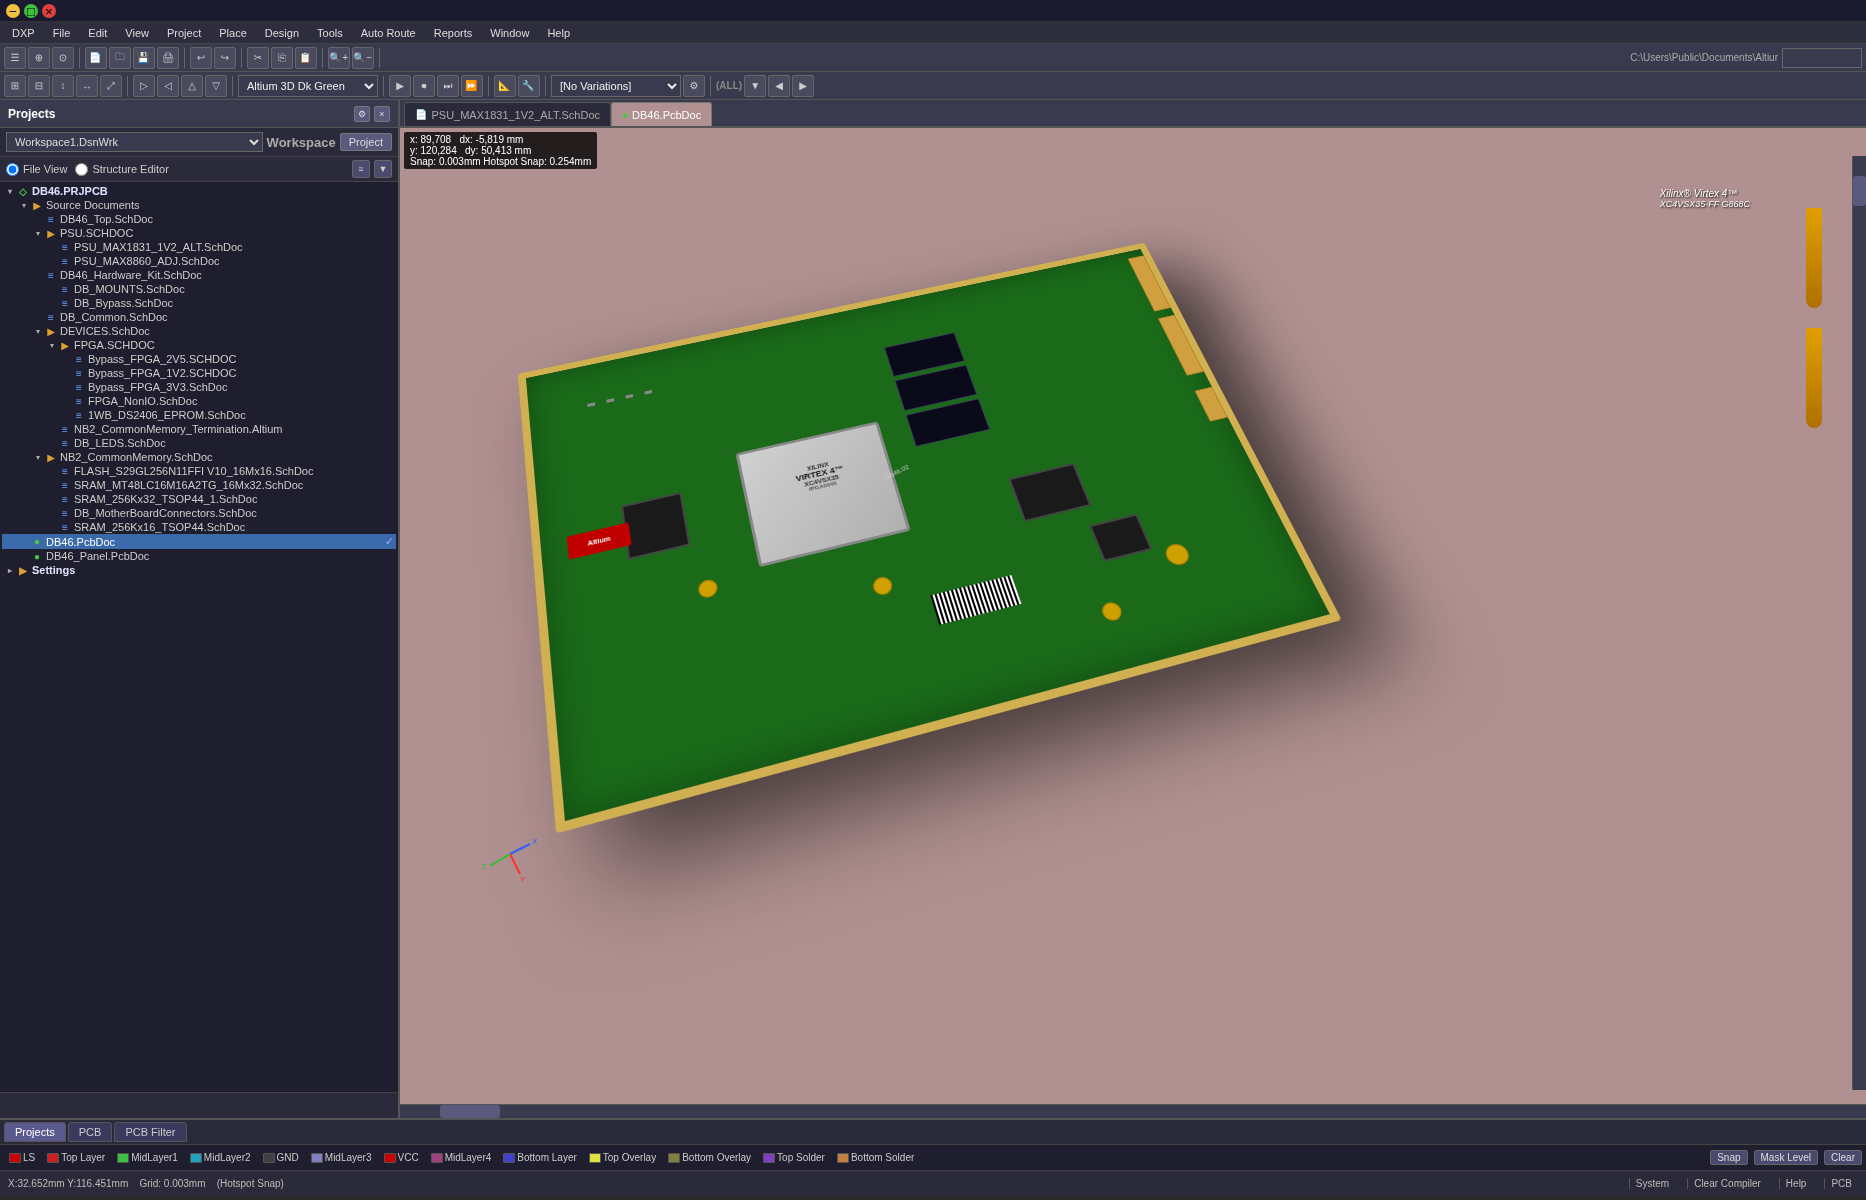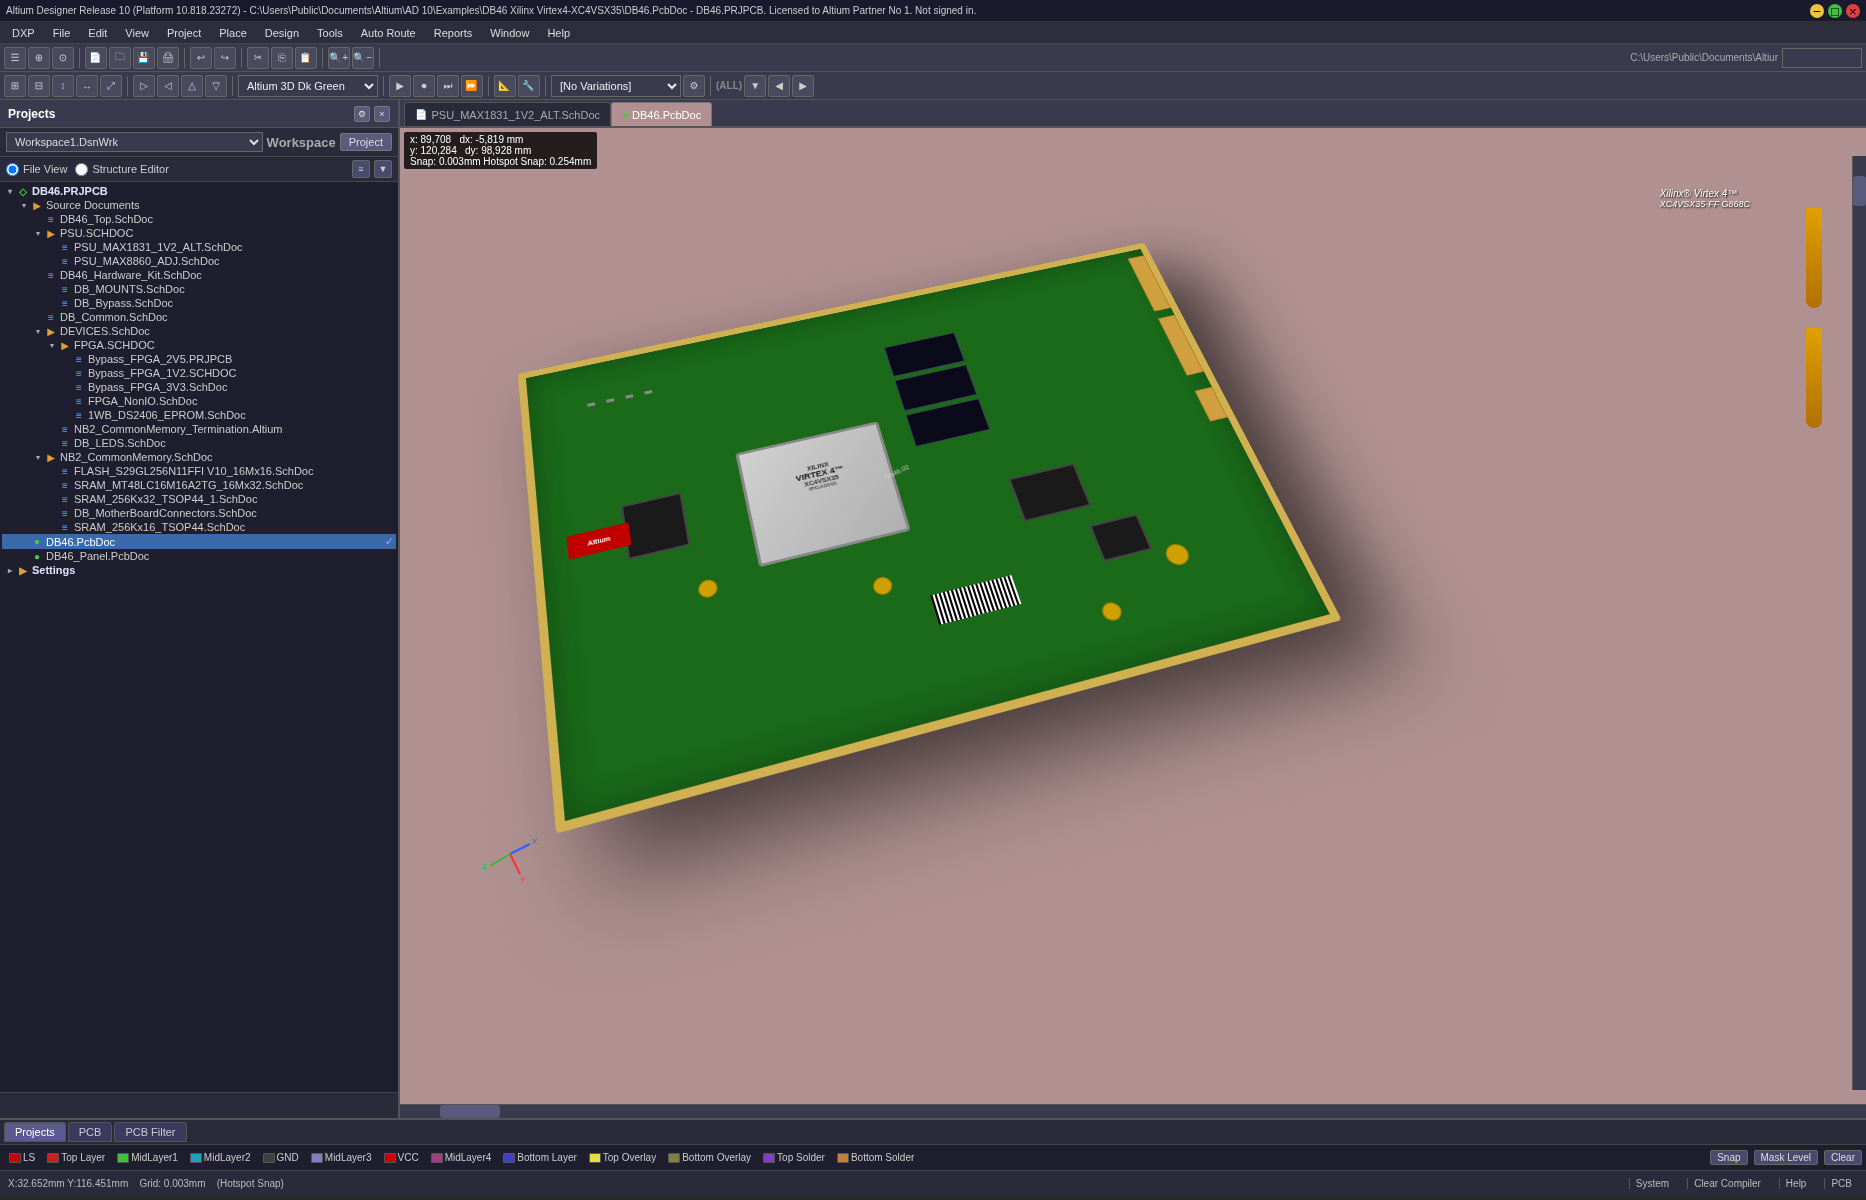--- a/index.html
+++ b/index.html
@@ -527,21 +527,20 @@
       margin-left: auto;
       display: flex;
       align-items: center;
       gap: 4px;
     }
   </style>
 </head>
 <body>
 
 <div id="title-bar">
-  <span id="title-bar-text">Altium Designer Release 10 (Platform 10.818.23272) - C:\Users\Public\Documents\Altium\AD 10\Examples\DB46 Xilinx Virtex4-XC4VSX35\DB46.PcbDoc - DB46.PRJPCB. Licensed to Altium Partner No 1. Not signed in.</span>
   <div id="window-controls">
     <button class="win-btn min">−</button>
     <button class="win-btn max">□</button>
     <button class="win-btn close">×</button>
   </div>
 </div>
 
 <div id="menu-bar">
   <span class="menu-item">DXP</span>
   <span class="menu-item">File</span>
@@ -725,21 +724,21 @@
         <div class="tree-item">
           <span class="tree-indent" style="width:42px;display:inline-block;"></span>
           <span class="tree-arrow">▾</span>
           <span class="tree-icon folder-icon">▶</span>
           <span class="tree-label">FPGA.SCHDOC</span>
         </div>
         <div class="tree-item">
           <span class="tree-indent" style="width:56px;display:inline-block;"></span>
           <span class="tree-arrow">&nbsp;</span>
           <span class="tree-icon sch-icon">≡</span>
-          <span class="tree-label">Bypass_FPGA_2V5.PRJPCB</span>
+          <span class="tree-label">Bypass_FPGA_2V5.SCHDOC</span>
         </div>
         <div class="tree-item">
           <span class="tree-indent" style="width:56px;display:inline-block;"></span>
           <span class="tree-arrow">&nbsp;</span>
           <span class="tree-icon sch-icon">≡</span>
           <span class="tree-label">Bypass_FPGA_1V2.SCHDOC</span>
         </div>
         <div class="tree-item">
           <span class="tree-indent" style="width:56px;display:inline-block;"></span>
           <span class="tree-arrow">&nbsp;</span>
@@ -842,21 +841,21 @@
         <span>DB46.PcbDoc</span>
       </div>
     </div>
 
     <div id="coord-tooltip">
       <span>x: 89,708</span>
       &nbsp;
       <span>dx: -5,819  mm</span><br>
       <span>y: 120,284</span>
       &nbsp;
-      <span>dy: 98,928  mm</span><br>
+      <span>dy: 50,413  mm</span><br>
       <span>Snap: 0.003mm  Hotspot Snap: 0.254mm</span>
     </div>
 
     <div id="pcb-view">
 
       <div id="pcb-3d">
 
         <div id="fpga-chip">
           <div id="fpga-label">
             <div style="font-size:7px;color:#333;">XILINX</div>

